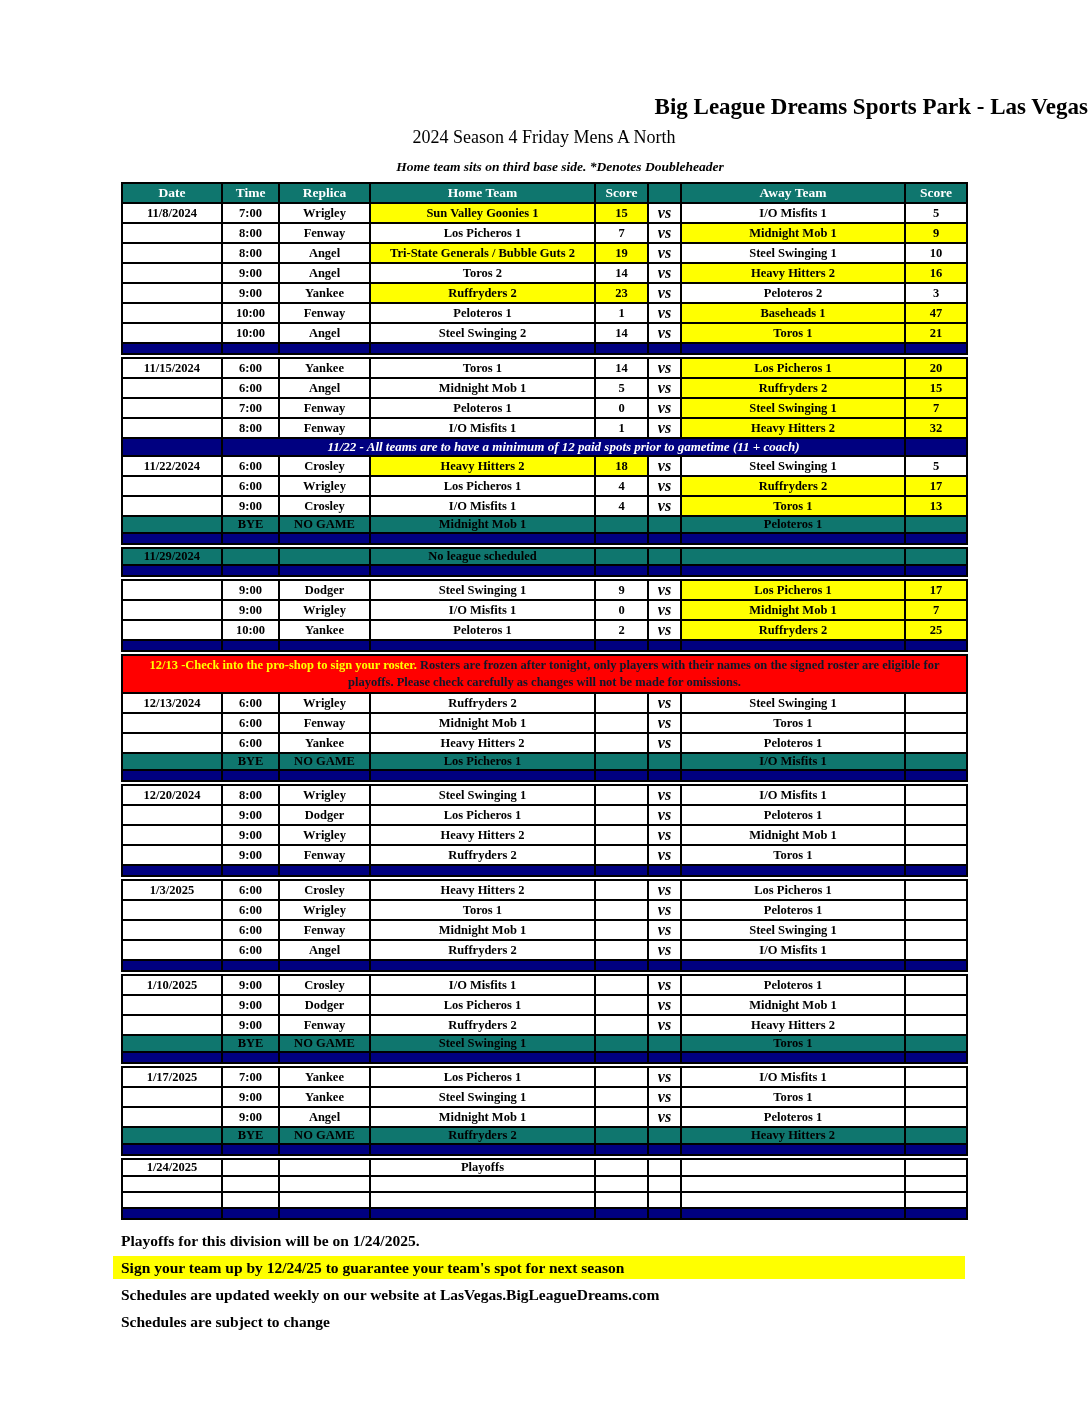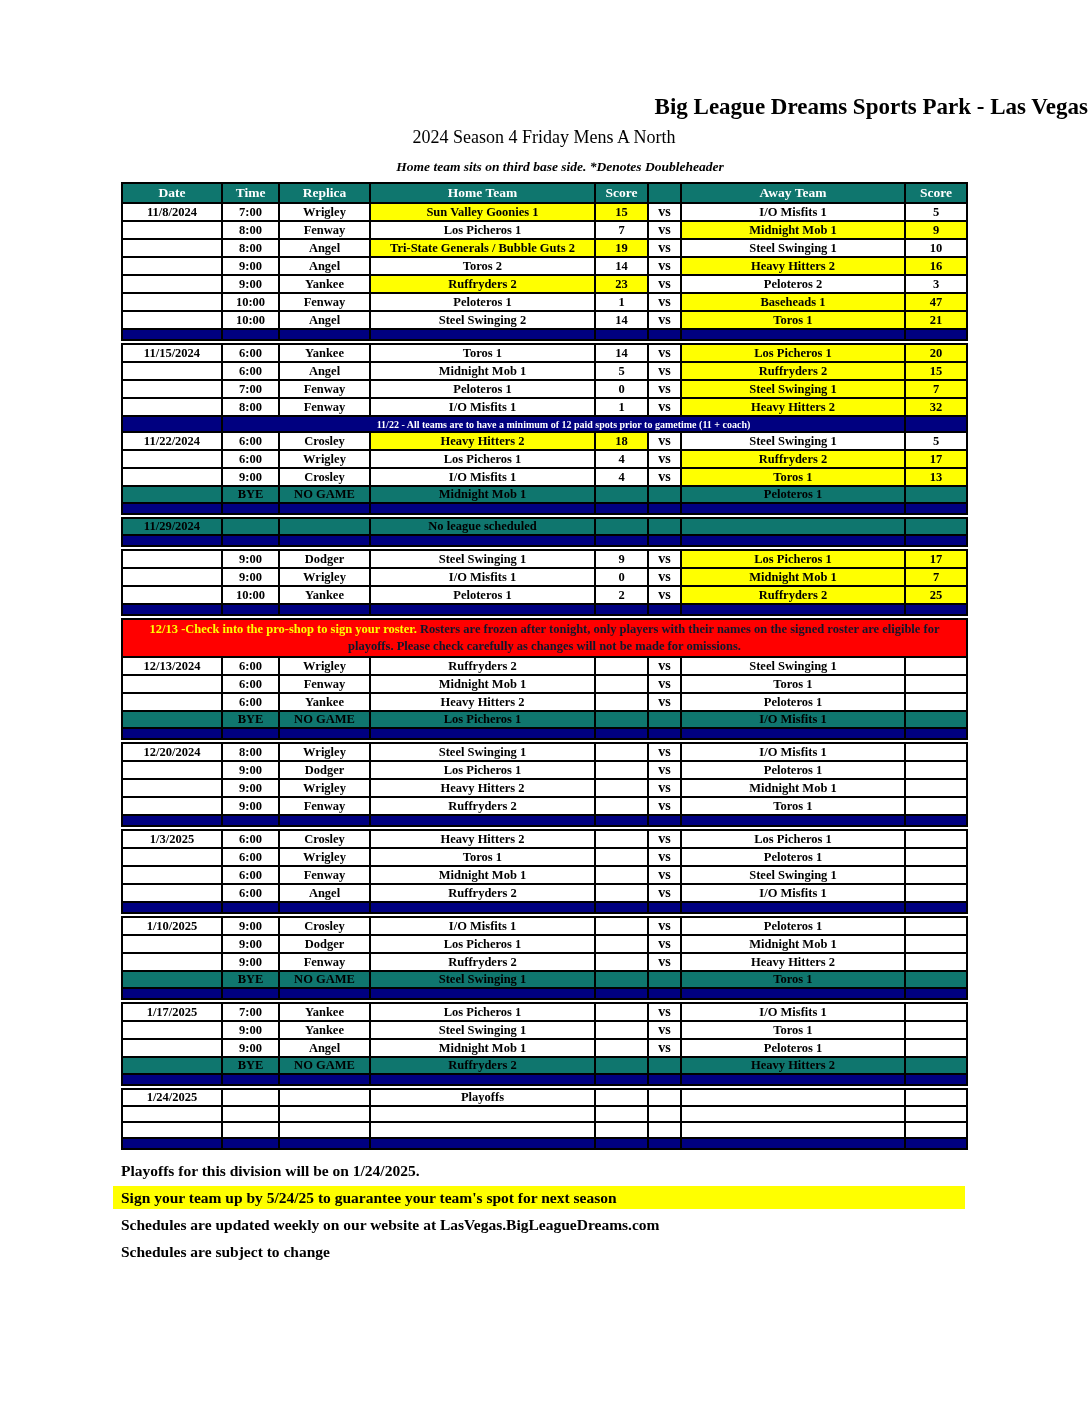--- a/index.html
+++ b/index.html
@@ -16,23 +16,23 @@
   table.sched { border-collapse: collapse; table-layout: fixed; width: 845px; margin-left: 121px; }
   .sched th, .sched td { border: 2px solid #000; padding: 0 2px; overflow: hidden; white-space: nowrap; }
   .sched th {
     background: #0f766e; color: #fff; font-weight: bold; font-size: 13.5px;
     height: 20px; text-align: center;
   }
   td.c { font-weight: bold; font-size: 12.5px; text-align: center; height: 16px; background: #fff; }
   td.y  { background: #FFFF00; }
   td.g  { background: #0f766e; }
   td.nv { background: #000080; height: 11px; }
-  td.nt { color: #fff; font-size: 10px; height: 16px; }
+  td.nt { color: #fff; font-size: 13px; height: 16px; font-style: italic; }
   td.sp { border-left: none; border-right: none; border-top: none; border-bottom: none; height: 4px; padding: 0; background: #fff; }
-  td.vs { font-size: 14px; font-weight: bold; }
+  td.vs { font-style: italic; font-size: 16px; font-weight: bold; }
   td.rd { background: #FF0000; font-size: 12.5px; line-height: 17px; height: 36px; white-space: normal; padding: 1px 6px; }
   td.rd .yel { color: #FFFF00; }
   td.rd .wht { color: #0f172a; }
 
   .footer { width: 852px; margin-left: 113px; margin-top: 9px; font-weight: bold; font-size: 15.5px; }
   .fline { margin-top: 4px; padding: 2px 8px; line-height: 19px; }
   .fline.hl { background: #FFFF00; }
 </style>
 </head>
 <body>
@@ -619,17 +619,17 @@
           <td class="c nv"></td>
           <td class="c nv"></td>
           <td class="c nv"></td>
           <td class="c nv"></td>
         </tr>
       </tbody>
   </table>
 
   <div class="footer">
     <div class="fline">Playoffs for this division will be on 1/24/2025.</div>
-    <div class="fline hl">Sign your team up by 5/24/25 to guarantee your team's spot for next season</div>
+    <div class="fline hl">Sign your team up by 12/24/25 to guarantee your team's spot for next season</div>
     <div class="fline">Schedules are updated weekly on our website at LasVegas.BigLeagueDreams.com</div>
     <div class="fline">Schedules are subject to change</div>
   </div>
 </div>
 
 </body></html>

